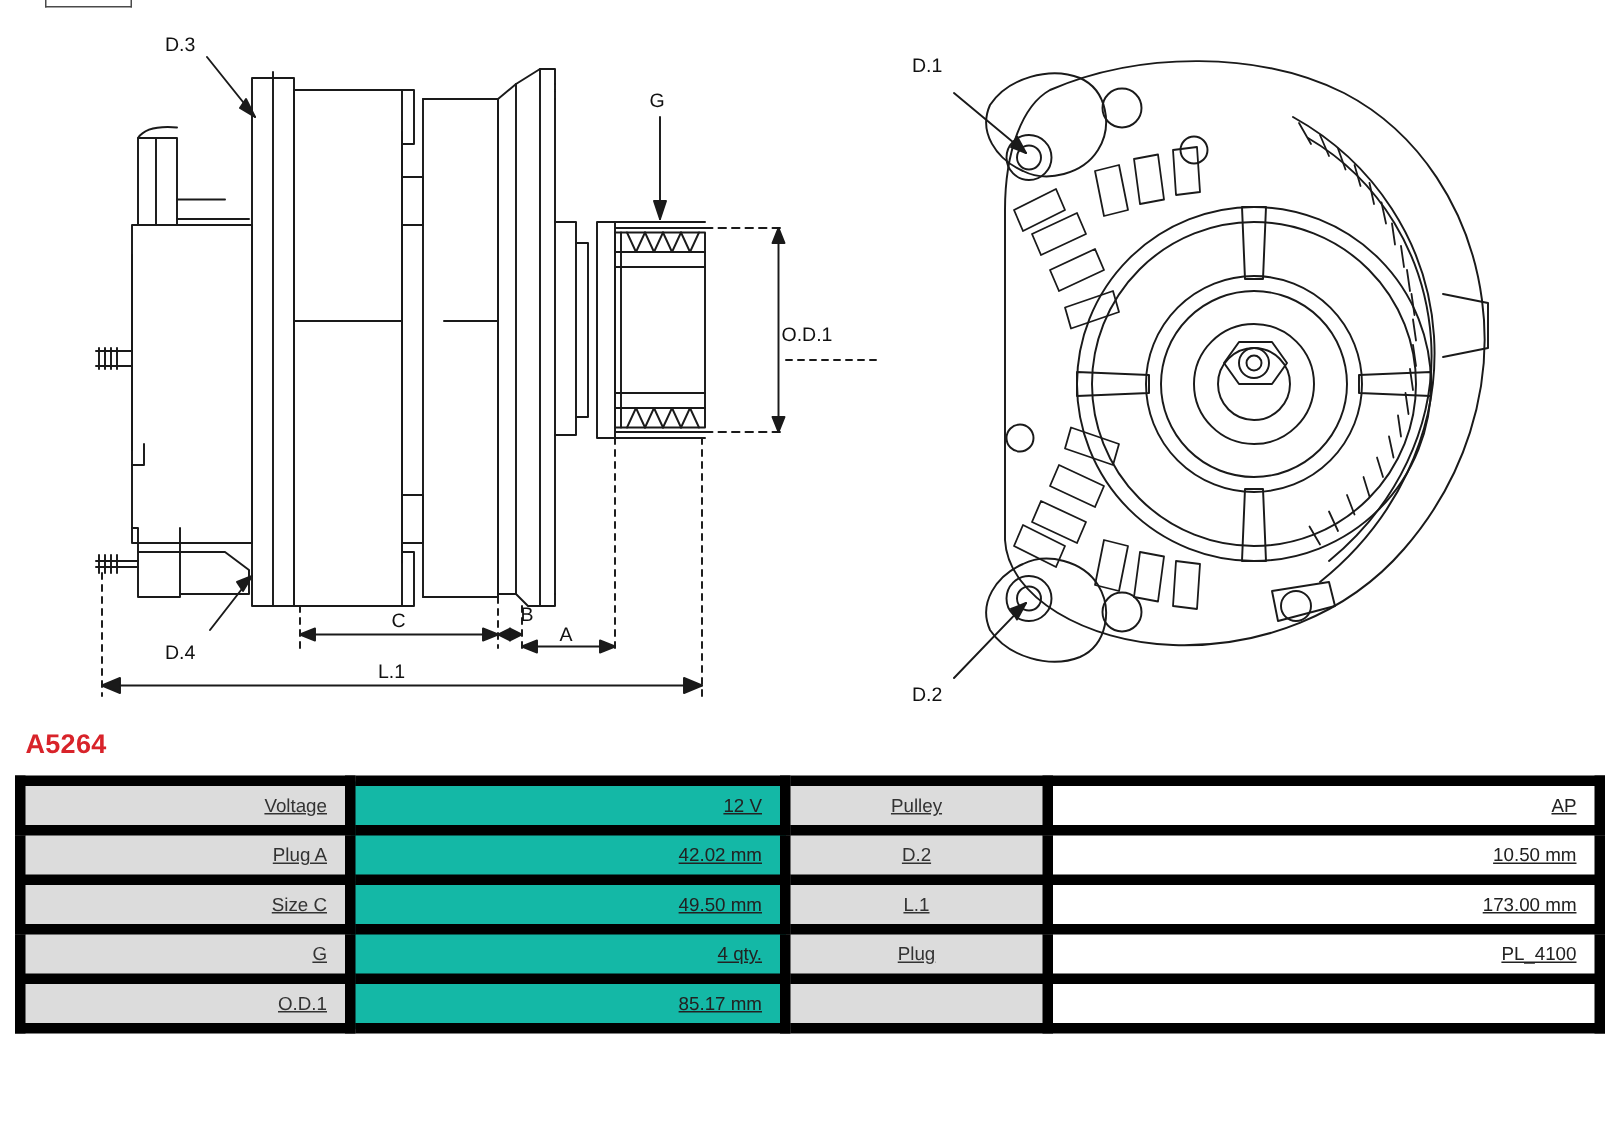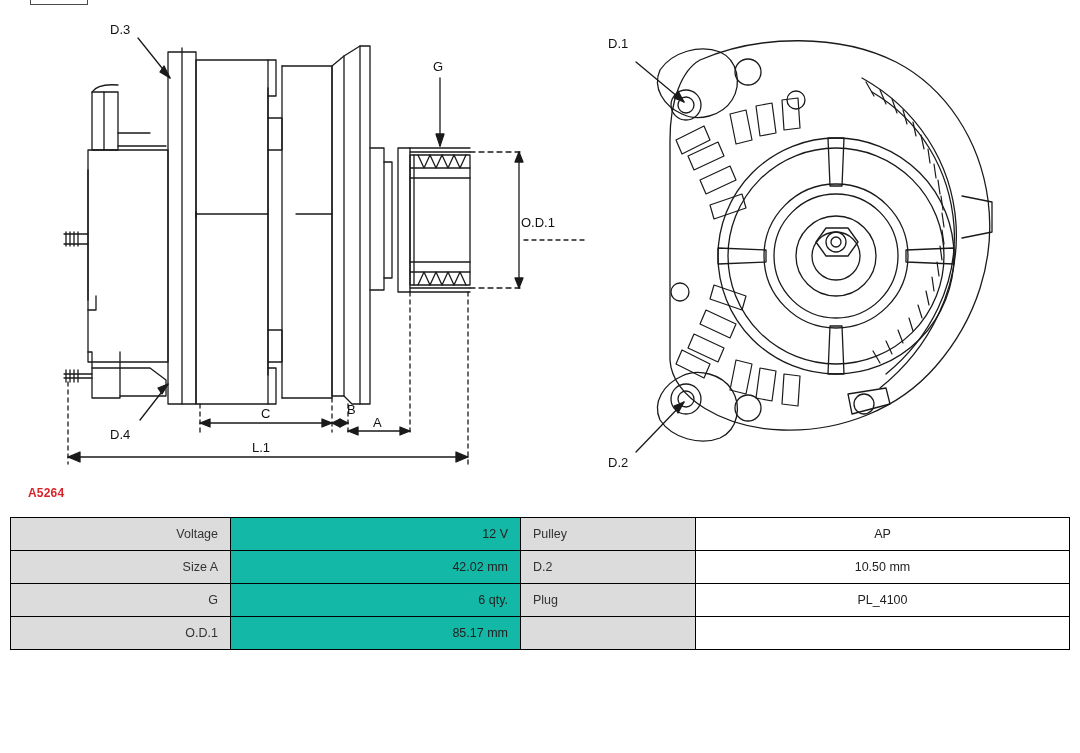--- a/index.html
+++ b/index.html
@@ -15,61 +15,62 @@
     overflow: hidden;
   }
   .drawing-area {
     position: absolute;
     left: 0; top: 0;
     width: 1080px; height: 480px;
   }
   .drawing-area svg { display: block; }
   .part-number {
     position: absolute;
-    left: 28px; top: 486px;
-    font-size: 12px;
+    left: 17px; top: 486px;
+    font-size: 18px;
     font-weight: bold;
     color: #d8232a;
     letter-spacing: 0.2px;
   }
   table.spec {
     position: absolute;
     left: 10px; top: 517px;
     width: 1060px;
     border-collapse: collapse;
     font-size: 12.5px;
     color: #222;
   }
   table.spec td {
-    border: 1px solid #000000;
+    border: 7px solid #000000;
     height: 33px;
     padding: 0 12px;
     vertical-align: middle;
+    text-decoration: underline;
   }
   td.label {
     background: #dcdcdc;
     text-align: right;
     width: 220px;
     color: #333;
   }
   td.value {
     background: #14b8a6;
     text-align: right;
     width: 290px;
     color: #222;
   }
   td.label2 {
     background: #dcdcdc;
-    text-align: left;
+    text-align: center;
     width: 175px;
     color: #333;
   }
   td.value2 {
     background: #ffffff;
-    text-align: center;
+    text-align: right;
     color: #222;
   }
   td.empty-label {
     background: #dcdcdc;
     border: 1px solid #cfcfcf;
   }
   td.empty-value {
     background: #ffffff;
     border: 1px solid #cfcfcf;
   }
@@ -322,28 +323,34 @@
 
   <table class="spec">
     <tbody>
       <tr>
         <td class="label">Voltage</td>
         <td class="value">12 V</td>
         <td class="label2">Pulley</td>
         <td class="value2">AP</td>
       </tr>
       <tr>
-        <td class="label">Size A</td>
+        <td class="label">Plug A</td>
         <td class="value">42.02 mm</td>
         <td class="label2">D.2</td>
         <td class="value2">10.50 mm</td>
       </tr>
       <tr>
+        <td class="label">Size C</td>
+        <td class="value">49.50 mm</td>
+        <td class="label2">L.1</td>
+        <td class="value2">173.00 mm</td>
+      </tr>
+      <tr>
         <td class="label">G</td>
-        <td class="value">6 qty.</td>
+        <td class="value">4 qty.</td>
         <td class="label2">Plug</td>
         <td class="value2">PL_4100</td>
       </tr>
       <tr>
         <td class="label">O.D.1</td>
         <td class="value">85.17 mm</td>
         <td class="empty-label"></td>
         <td class="empty-value"></td>
       </tr>
     </tbody>

